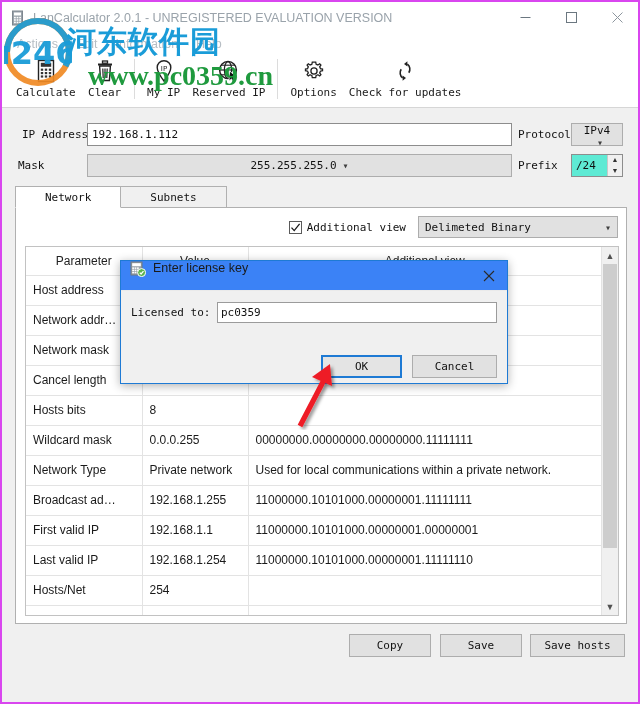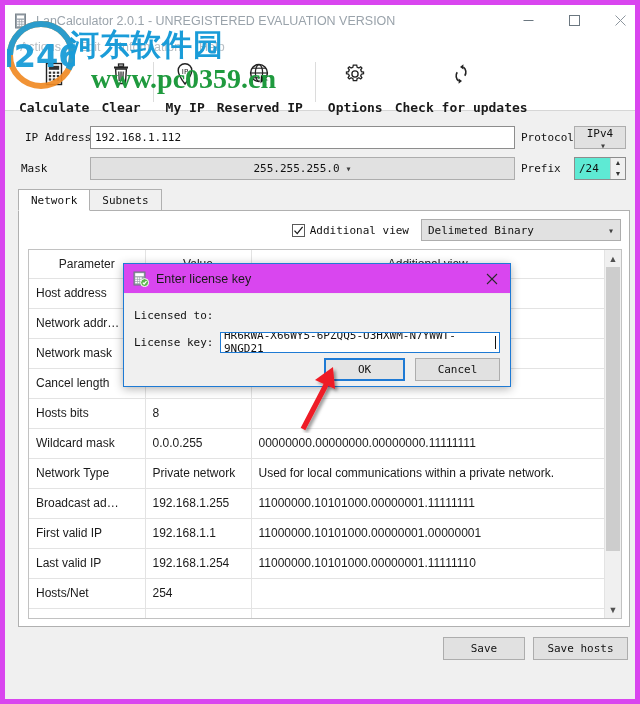--- a/index.html
+++ b/index.html
@@ -7,21 +7,21 @@
     margin: 0; padding: 0;
     width: 640px; height: 704px;
     background: #ffffff;
     font-family: "Liberation Sans", sans-serif;
     overflow: hidden;
   }
   #app {
     position: relative;
     width: 640px; height: 704px;
     background: #f0f0f0;
-    border: 5px solid #d946ef;
+    border: 2px solid #d946ef;
     overflow: hidden;
   }
 
   
   .titlebar {
     position: absolute; left: 0; top: 0; width: 638px; height: 31px;
     background: #ffffff;
     display: flex; align-items: center;
   }
   .tb-icon {
@@ -58,21 +58,21 @@
     display: flex; align-items: flex-start; padding-left: 8px;
   }
   .tool-btn {
     display: flex; flex-direction: column; align-items: center;
     justify-content: flex-start;
     padding: 3px 6px 0 6px; min-width: 46px;
   }
   .tool-ico { height: 26px; display: flex; align-items: center; justify-content: center; }
   .tool-lbl {
     font-family: "DejaVu Sans Mono", monospace;
-    font-size: 13px; color: #1a1a1a; margin-top: 13px; white-space: nowrap; font-weight: bold;
+    font-size: 11px; color: #1a1a1a; margin-top: 2px; white-space: nowrap;
   }
   .tool-sep {
     width: 1px; height: 40px; background: #dcdcdc; margin: 4px 6px 0 6px;
   }
 
   
   .wm { position: absolute; pointer-events: none; }
   .wm-logo { left: 2px; top: 16px; width: 68px; height: 68px; }
   .wm-cn {
     left: 64px; top: 20px;
@@ -115,21 +115,21 @@
   }
   .spin-btns {
     width: 15px; background: #f0f0f0; border-left: 1px solid #c8c8c8;
     display: flex; flex-direction: column;
   }
   .spin-b { flex: 1; display: flex; align-items: center; justify-content: center; font-size: 7px; color: #333; }
 
   
   .tabstrip { position: absolute; left: 13px; top: 184px; width: 612px; height: 22px; display: flex; align-items: flex-end; }
   .tab {
-    height: 22px; padding: 0 12px; display: flex; align-items: center;
+    height: 22px; padding: 0 29px; display: flex; align-items: center;
     font-family: "DejaVu Sans Mono", monospace; font-size: 11px; color: #111;
     border: 1px solid #b0b0b0; border-bottom: none; background: #f0f0f0;
     margin-right: -1px;
   }
   .tab.active { background: #ffffff; border-bottom: 1px solid #ffffff; position: relative; z-index: 3; }
 
   
   .tabpanel {
     position: absolute; left: 13px; top: 205px; width: 612px; height: 417px;
     background: #ffffff; border: 1px solid #b0b0b0;
@@ -190,21 +190,21 @@
     font-family: "DejaVu Sans Mono", monospace; font-size: 11px; color: #111;
   }
 
   
   .dlg {
     position: absolute; left: 118px; top: 258px; width: 388px; height: 124px;
     background: #f0f0f0; border: 1px solid #1e7ad4; z-index: 50;
     box-shadow: 0 2px 9px rgba(0,0,0,0.30);
   }
   .dlg-tb {
-    height: 30px; background: #d946ef; display: flex; align-items: center;
+    height: 30px; background: #3b82f6; display: flex; align-items: flex-start;
     border-bottom: 1px solid #eaeaea;
   }
   .dlg-ico { width: 16px; height: 16px; margin: 0 7px 0 9px; position: relative; flex:none; }
   .dlg-title { font-size: 12.5px; color: #1a1a1a; font-family: "Liberation Sans", sans-serif; }
   .dlg-sp { flex: 1; }
   .dlg-x { width: 36px; height: 29px; display: flex; align-items: center; justify-content: center; color: #2b2b2b; }
   .dlg-body { position: relative; height: 93px; }
   .dlg-row { position: absolute; left: 0; width: 388px; height: 22px; display: flex; align-items: center; }
   .dlg-lbl {
     font-family: "DejaVu Sans Mono", monospace; font-size: 11px; color: #111;
@@ -503,20 +503,21 @@
         <div class="sb-track">
           <div class="sb-thumb"></div>
         </div>
         <div class="sb-arrow">▼</div>
       </div>
     </div>
 
   </div>
 
   <div class="btnbar">
+    <div class="gbtn" style="left:347px;width:82px;">Copy</div>
     <div class="gbtn" style="left:438px;width:82px;">Save</div>
     <div class="gbtn" style="left:528px;width:95px;">Save hosts</div>
   </div>
 
   <div class="dlg">
     <div class="dlg-tb">
       <div class="dlg-ico">
         <svg width="16" height="16" viewBox="0 0 16 16">
           <rect x="1" y="1" width="11" height="13" fill="#9aa3ab" stroke="#6f787f"></rect>
           <rect x="2.2" y="2.2" width="8.6" height="3" fill="#ffffff"></rect>
@@ -540,29 +541,23 @@
         <svg width="12" height="12" viewBox="0 0 12 12">
             <line x1="1" y1="1" x2="11" y2="11" stroke="#2b2b2b" stroke-width="1.1"></line>
             <line x1="11" y1="1" x2="1" y2="11" stroke="#2b2b2b" stroke-width="1.1"></line>
           </svg>
       </div>
     </div>
 
     <div class="dlg-body">
       <div class="dlg-row" style="top:10px;">
         <div class="dlg-lbl">Licensed to:</div>
-      </div>
-
-      <div class="dlg-row" style="top:37px;">
-        <div class="dlg-lbl">License key:</div>
-        <div class="dlg-in focus" style="position:absolute;left:96px;width:280px;">
-          <span>HR6RWA-X66WY5-6PZQQ5-U3HXWM-N7YWWT-9NGD21</span>
-            <span class="caret"></span>
-        </div>
-      </div>
+        <div class="dlg-in" style="position:absolute;left:96px;width:280px;">pc0359</div>
+      </div>
+
 
       <div class="dlg-btn def" style="left:200px;top:64px;width:81px;">OK</div>
       <div class="dlg-btn" style="left:291px;top:64px;width:85px;">Cancel</div>
     </div>
   </div>
 
   <div class="arrow">
     <svg width="60" height="70" viewBox="0 0 60 70">
       <defs>
         <filter id="sh" x="-35%" y="-35%" width="180%" height="180%">

